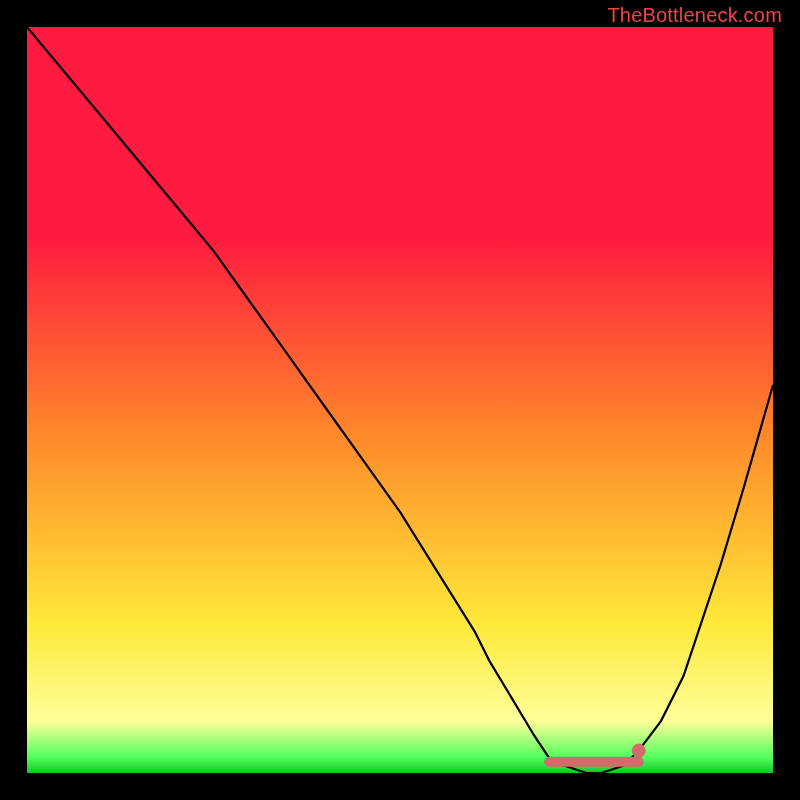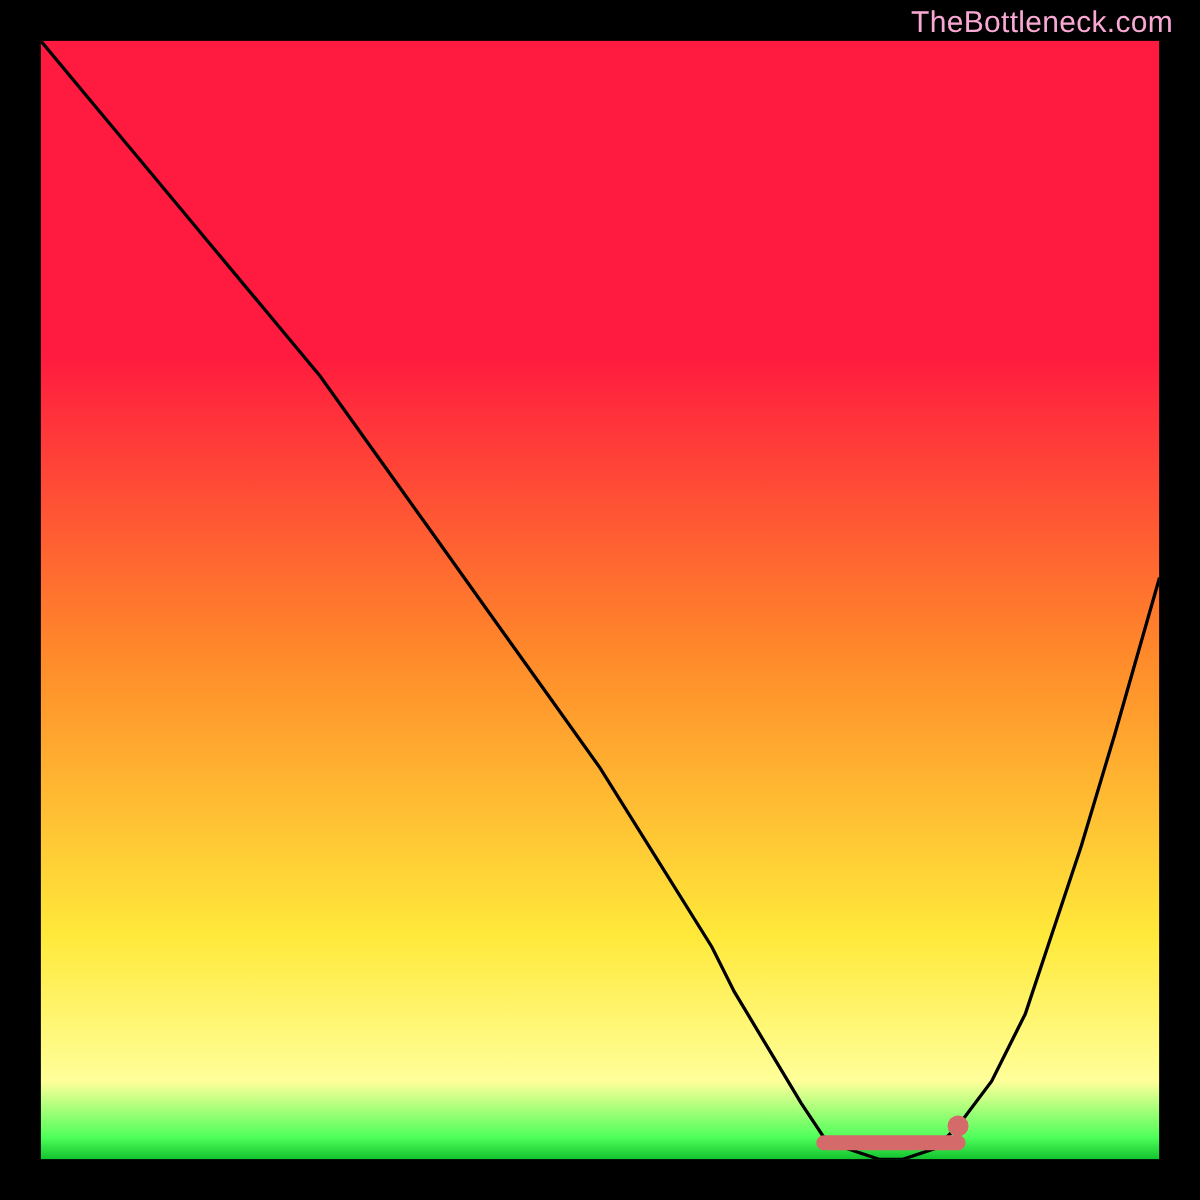--- a/index.html
+++ b/index.html
@@ -1,20 +1,20 @@
 <!DOCTYPE html>
 <html><head>
 <meta charset="utf-8">
 <style>
   html,body{margin:0;padding:0;width:800px;height:800px;background:#000;overflow:hidden;font-family:Arial,Helvetica,sans-serif}
   .frame{position:absolute;left:0;top:0;width:800px;height:800px;background:#000}
   .plot{position:absolute;left:27px;top:27px;width:746px;height:746px;overflow:hidden}
   .grad{position:absolute;left:0;top:0;width:746px;height:746px}
   svg.curve{position:absolute;left:0;top:0;width:746px;height:746px}
-  .watermark{position:absolute;top:4px;right:18px;color:#f9a8d4;font-size:20px;font-weight:500;letter-spacing:.2px}
+  .watermark{position:absolute;top:4px;right:18px;color:#ef4444;font-size:20px;font-weight:500;letter-spacing:.2px}
 </style>
 </head>
 <body>
 
 <div class="frame">
   <div class="plot">
     <svg class="grad" viewBox="0 0 746 746" preserveAspectRatio="none">
       <defs>
         <linearGradient id="bg" x1="0" y1="0" x2="0" y2="1">
           <stop id="s0" offset="0%" stop-color="#ff1a3f"></stop>

